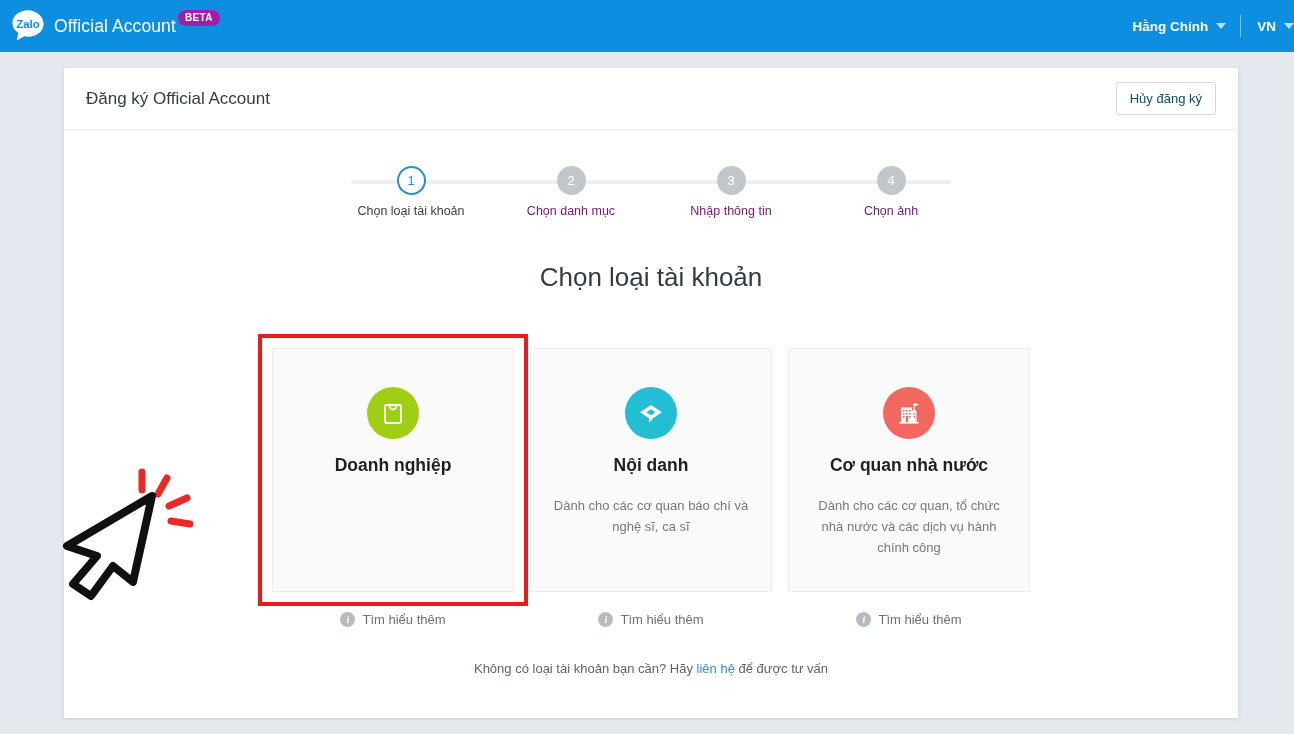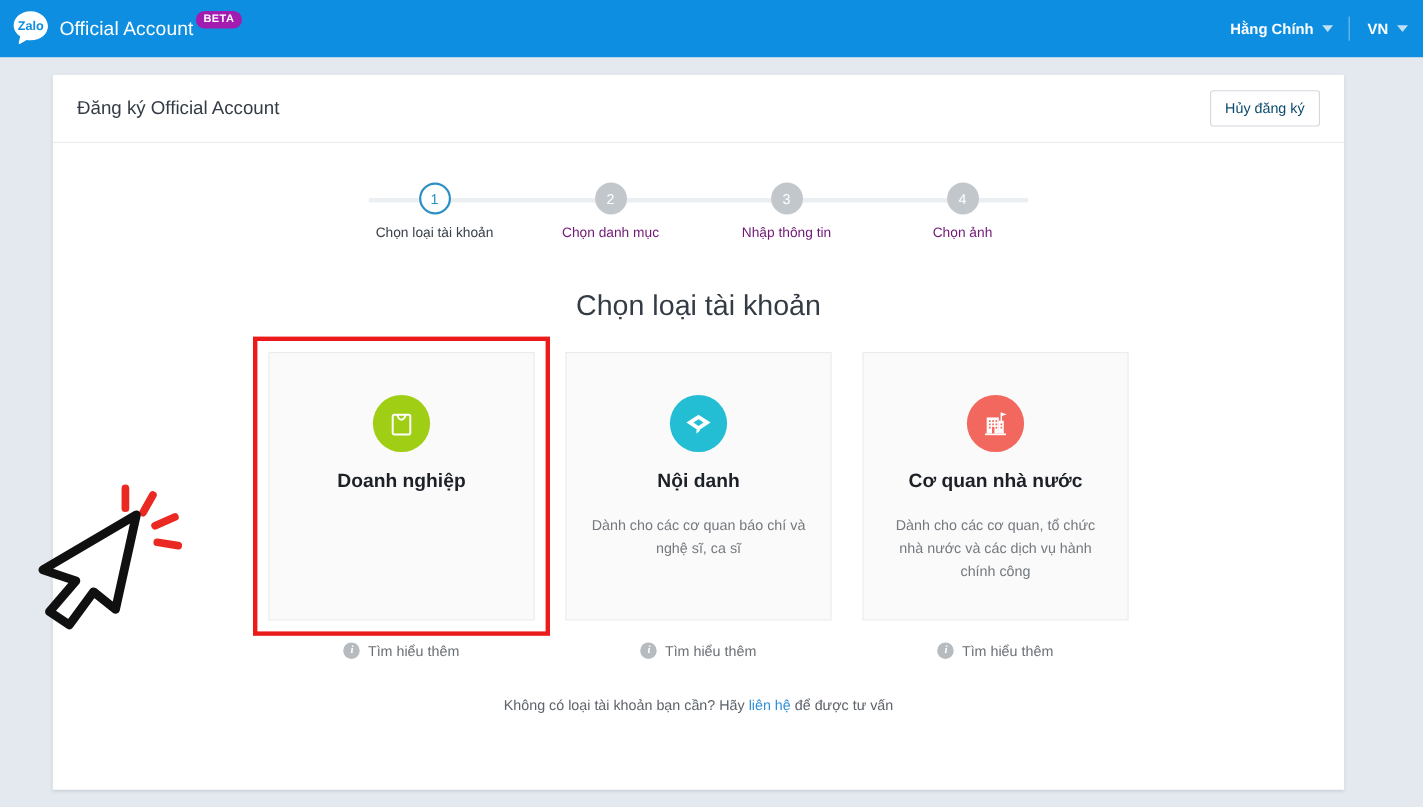--- a/index.html
+++ b/index.html
@@ -24,37 +24,37 @@
     margin-left: 7px; font-weight: 400;
   }
   .beta-badge {
     background: #a21caf; color: #ffffff;
     font-size: 10px; font-weight: 700; letter-spacing: .4px;
     border-radius: 9px; padding: 2px 7px 3px 7px;
     margin-left: 2px; align-self: flex-start; margin-top: 3px;
   }
   .top-right {
     margin-left: auto; display: flex; align-items: center;
-    padding-right: 14px; height: 100%;
+    height: 100%;
   }
   .user-menu, .lang-menu {
     display: flex; align-items: center; color: #fff;
     font-size: 13.5px; font-weight: 700; cursor: pointer;
   }
   .user-menu { padding-right: 14px; }
   .lang-menu { padding-left: 16px; }
   .divider-v { width: 1px; height: 22px; background: rgba(255,255,255,.45); }
   .caret {
     width: 0; height: 0; margin-left: 8px;
     border-left: 5px solid transparent; border-right: 5px solid transparent;
     border-top: 6px solid #bfe0f7;
   }
 
   
-  .page { padding: 16px 48px 0 48px; }
+  .page { padding: 16px 48px 0 64px; }
   .panel {
     background: #ffffff;
     width: 1174px; height: 650px;
     box-shadow: 0 1px 3px rgba(55,70,90,.18);
     position: relative;
   }
   .panel-head {
     height: 62px; border-bottom: 1px solid #e9ecef;
     display: flex; align-items: center; padding: 0 22px 0 22px;
   }
@@ -90,22 +90,22 @@
   .step.active .step-label { color: #3a4149; }
 
   
   .main-heading {
     text-align: center; margin-top: 44px;
     font-size: 26px; color: #333b44; font-weight: 400;
   }
 
   
   .cards {
-    margin-top: 27px; display: flex; justify-content: center;
-    gap: 28px; position: relative;
+    margin-top: 55px; display: flex; justify-content: center;
+    gap: 16px; position: relative;
   }
   .card-wrap { width: 242px; position: relative; }
   .card {
     width: 242px; height: 244px;
     border: 1px solid #ececec; background: #fafafa;
     display: flex; flex-direction: column; align-items: center;
     cursor: pointer;
   }
   .card-icon {
     width: 52px; height: 52px; border-radius: 50%;

